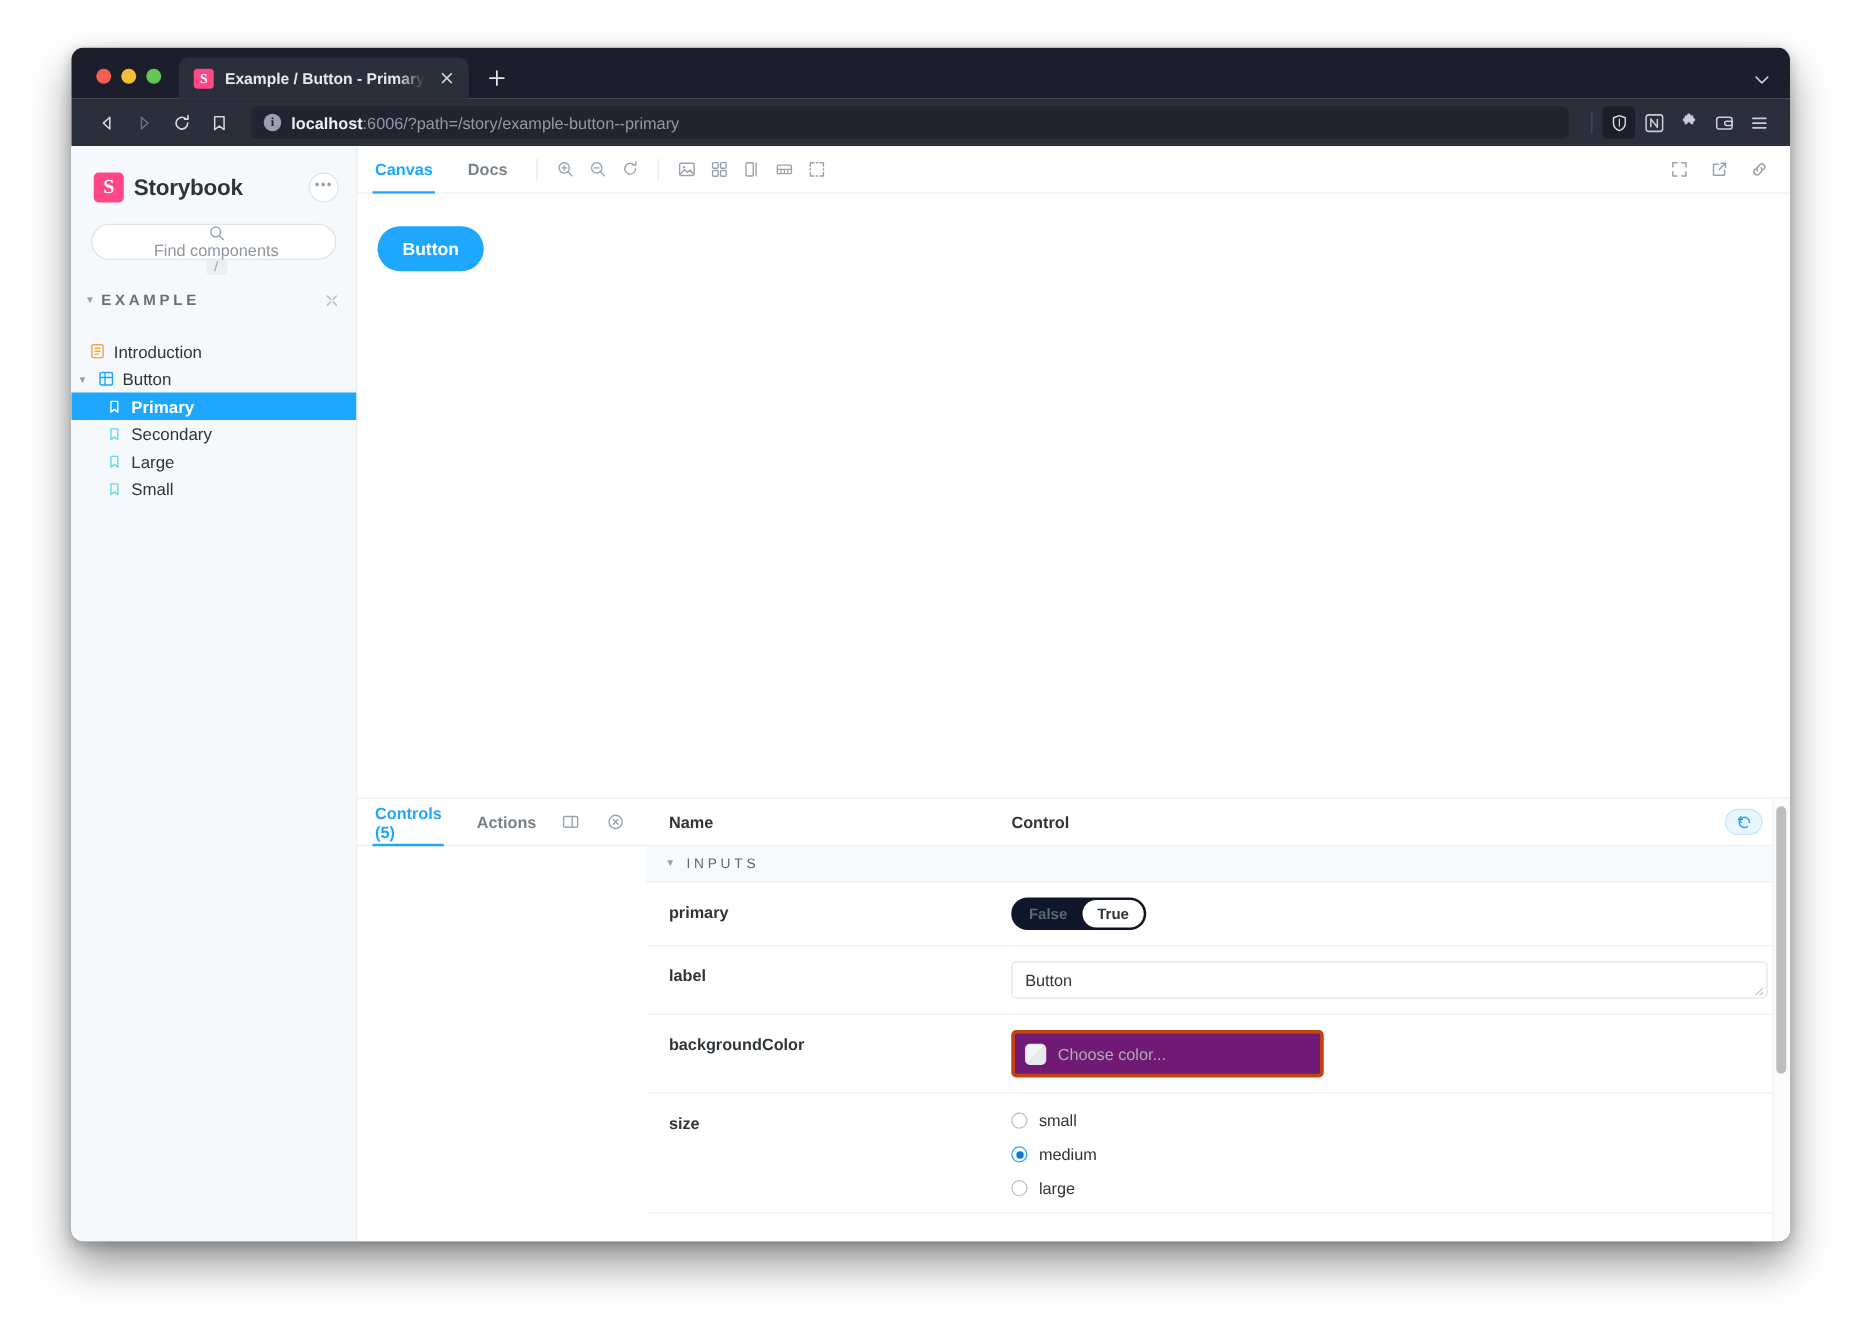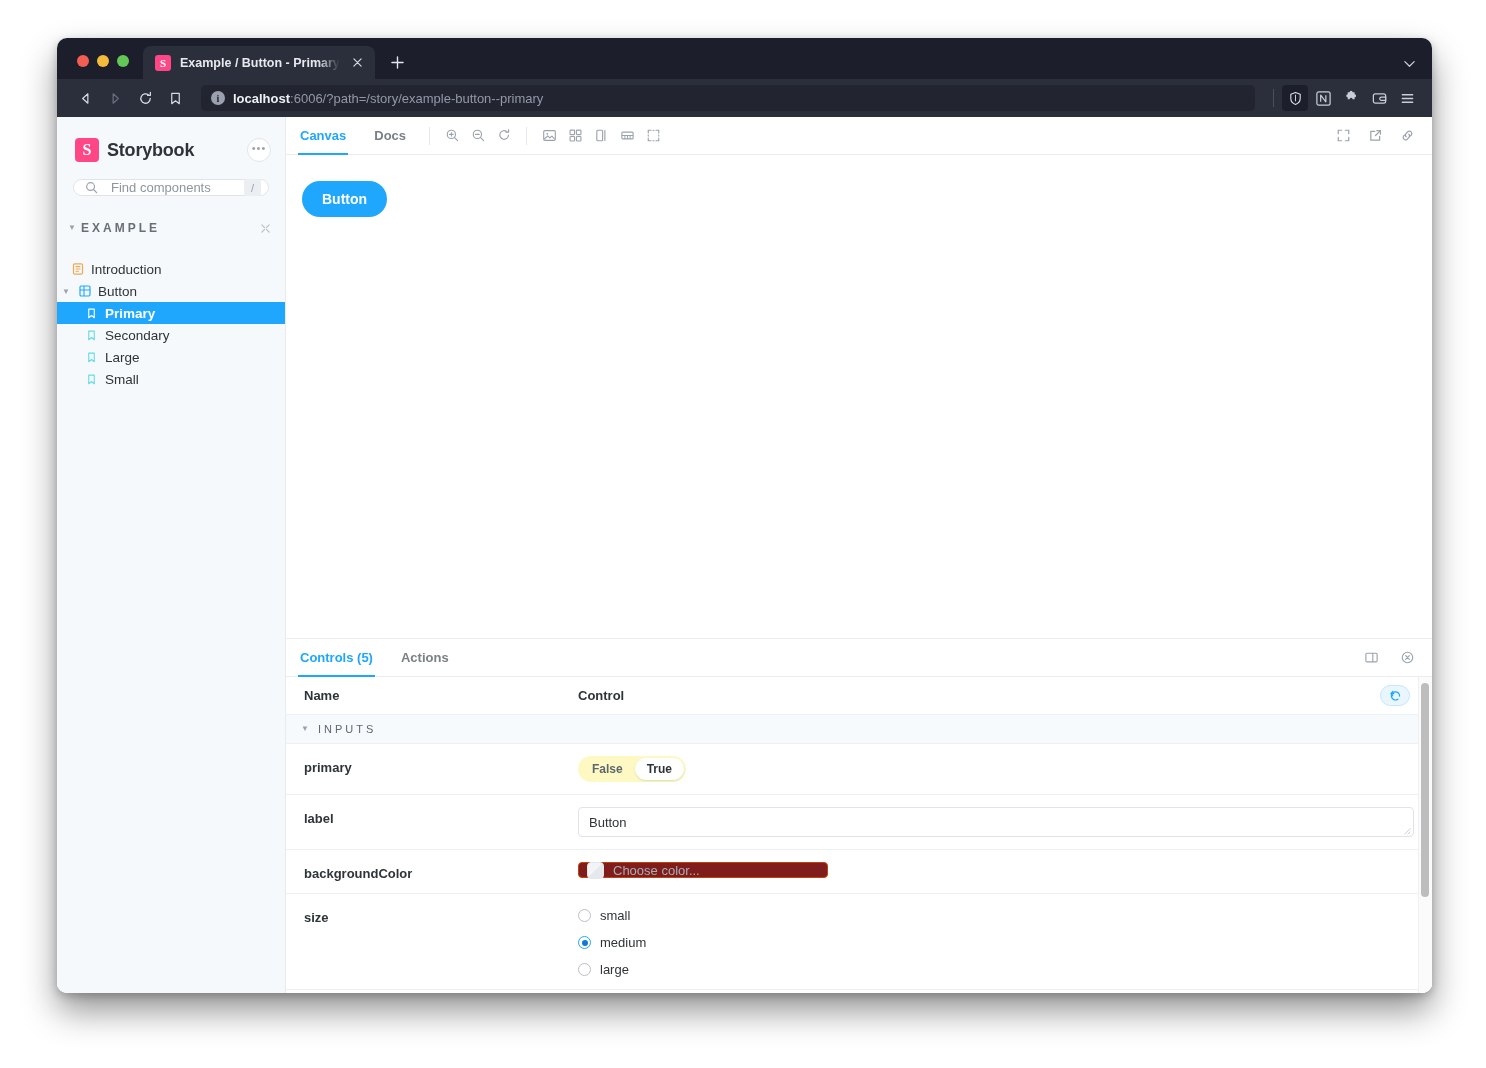--- a/index.html
+++ b/index.html
@@ -191,27 +191,28 @@
     background: #fff;
     display: flex; align-items: center; justify-content: center;
     color: #9aa3ad;
     font-size: 11px;
     letter-spacing: 1px;
     line-height: 0;
     padding-bottom: 4px;
   }
   .sb-search-wrap { padding: 14px 16px 0 16px; }
   .sb-search {
-    height: 17px;
+    height: 29px;
     border: 1px solid #dfe4ea;
     border-radius: 15px;
     background: #fff;
     display: flex; align-items: center;
     padding: 0 7px 0 11px;
-    gap: 13px;
+    gap: 0;
+    flex-direction: column;
   }
   .sb-search-icon { color: #9aa3ad; display:flex; }
   .sb-search-ph {
     flex: 1 1 auto;
     font-size: 13px; color: #8d959e;
   }
   .sb-kbd {
     width: 17px; height: 17px;
     background: #eceff2;
     border-radius: 3px;
@@ -309,21 +310,21 @@
     font-weight: 700;
     padding: 11px 20px;
     line-height: 1;
     font-family: "Liberation Sans", sans-serif;
   }
 
   
   .sb-panel {
     flex: 0 0 354px;
     background: #ffffff;
-    display: flex; flex-direction: column;
+    display: flex; flex-direction: row;
     position: relative;
     min-height: 0;
   }
   .panel-tabs {
     height: 38px;
     border-bottom: 1px solid #e9edf0;
     display: flex; align-items: center;
     padding-right: 12px;
     flex: 0 0 38px;
   }
@@ -355,21 +356,21 @@
   .ctl-row td {
     border-bottom: 1px solid #eef1f4;
     padding: 12px 14px 12px 18px;
     vertical-align: top;
   }
   .ctl-row td.c2 { padding-left: 0; padding-right: 18px; width: 810px; }
   .ctl-name { font-size: 13px; font-weight: 700; color: #2e3438; padding-top: 4px; }
 
   .bool-toggle {
     display: inline-flex;
-    background: #fef9c3;
+    background: #0f172a;
     border-radius: 14px;
     padding: 2px;
     height: 26px;
     align-items: center;
   }
   .bool-opt {
     font-size: 12px; font-weight: 700;
     padding: 0 12px;
     height: 22px;
     display: flex; align-items: center;
@@ -394,24 +395,24 @@
     font-size: 13px;
     color: #2e3438;
   }
   .resize-grip {
     position: absolute; right: 2px; bottom: 1px;
     width: 9px; height: 9px; color: #b9c0c7; line-height: 1; font-size: 9px;
   }
 
   .color-field {
     width: 250px;
-    height: 16px;
-    border: 1px solid #c2410c;
+    height: 38px;
+    border: 3px solid #c2410c;
     border-radius: 4px;
-    background: #7f1d1d;
+    background: #701a75;
     display: flex; align-items: center;
     padding: 0 8px; gap: 9px;
   }
   .swatch {
     width: 17px; height: 17px;
     border-radius: 4px;
     background: linear-gradient(135deg,#f2f4f6 50%, #e6e9ec 50%);
     border: 1px solid #e3e7ea;
     flex: 0 0 auto;
   }

